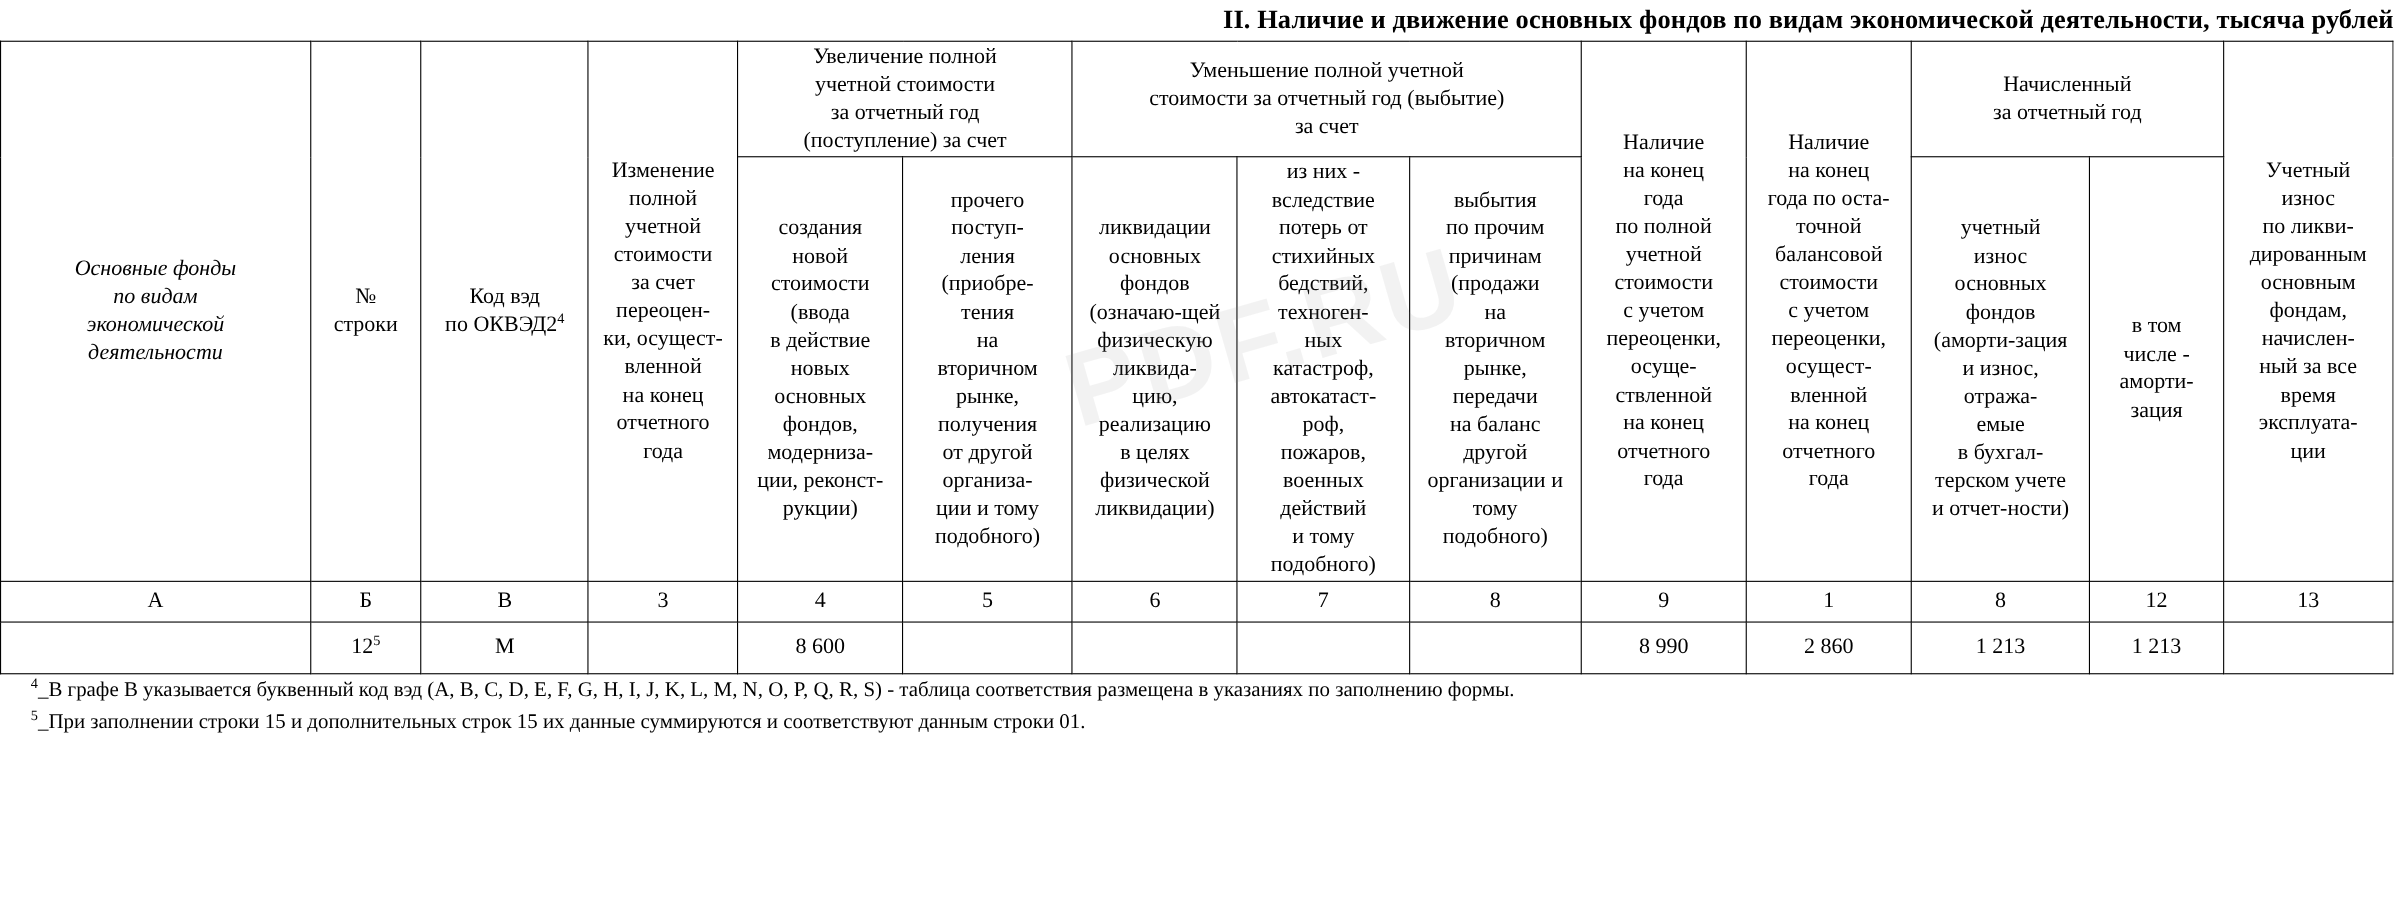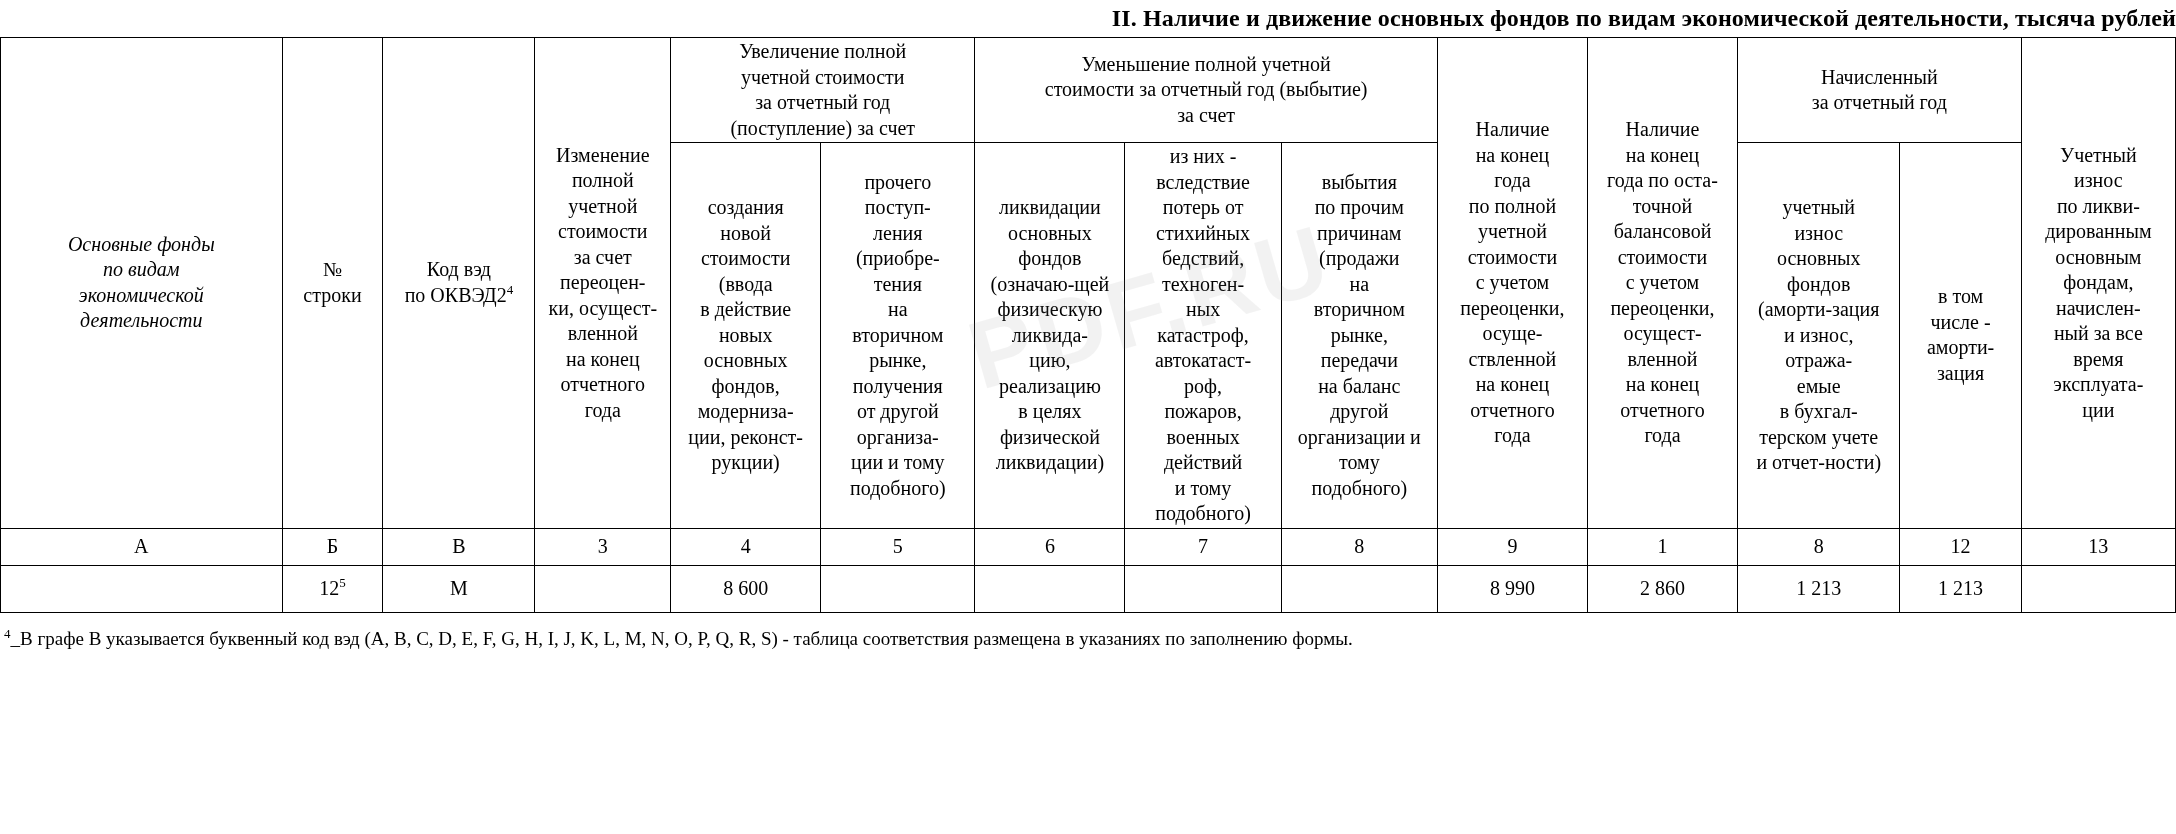--- a/index.html
+++ b/index.html
@@ -66,23 +66,24 @@
     font-size: 13px;
     vertical-align: super;
     line-height: 0;
   }
   .nowrapnum {
     white-space: nowrap;
   }
 
   
   .footnotes {
-    padding-top: 11px;
+    padding-top: 0;
     font-size: 19px;
     line-height: 29px;
+    margin-left: 24px;
   }
   .footnote-line {
     padding-left: 4px;
     white-space: nowrap;
   }
   .footnote-line .fn-mark {
     font-size: 13px;
     vertical-align: super;
     line-height: 0;
   }
@@ -194,13 +195,14 @@
       <td class="data-row nowrapnum">2 860</td>
       <td class="data-row nowrapnum">1 213</td>
       <td class="data-row nowrapnum">1 213</td>
       <td class="data-row nowrapnum"></td>
     </tr>
   </tbody>
 </table>
 
 <div class="footnotes">
   <div class="footnote-line"><span class="fn-mark">4</span><span>_В графе В указывается буквенный код вэд (A, B, C, D, E, F, G, H, I, J, K, L, M, N, O, P, Q, R, S) - таблица соответствия размещена в указаниях по заполнению формы.</span></div>
+  <div class="footnote-line"><span class="fn-mark">5</span><span>_При заполнении строки 15 и дополнительных строк 15 их данные суммируются и соответствуют данным строки 01.</span></div>
 </div>
 
 </body></html>

